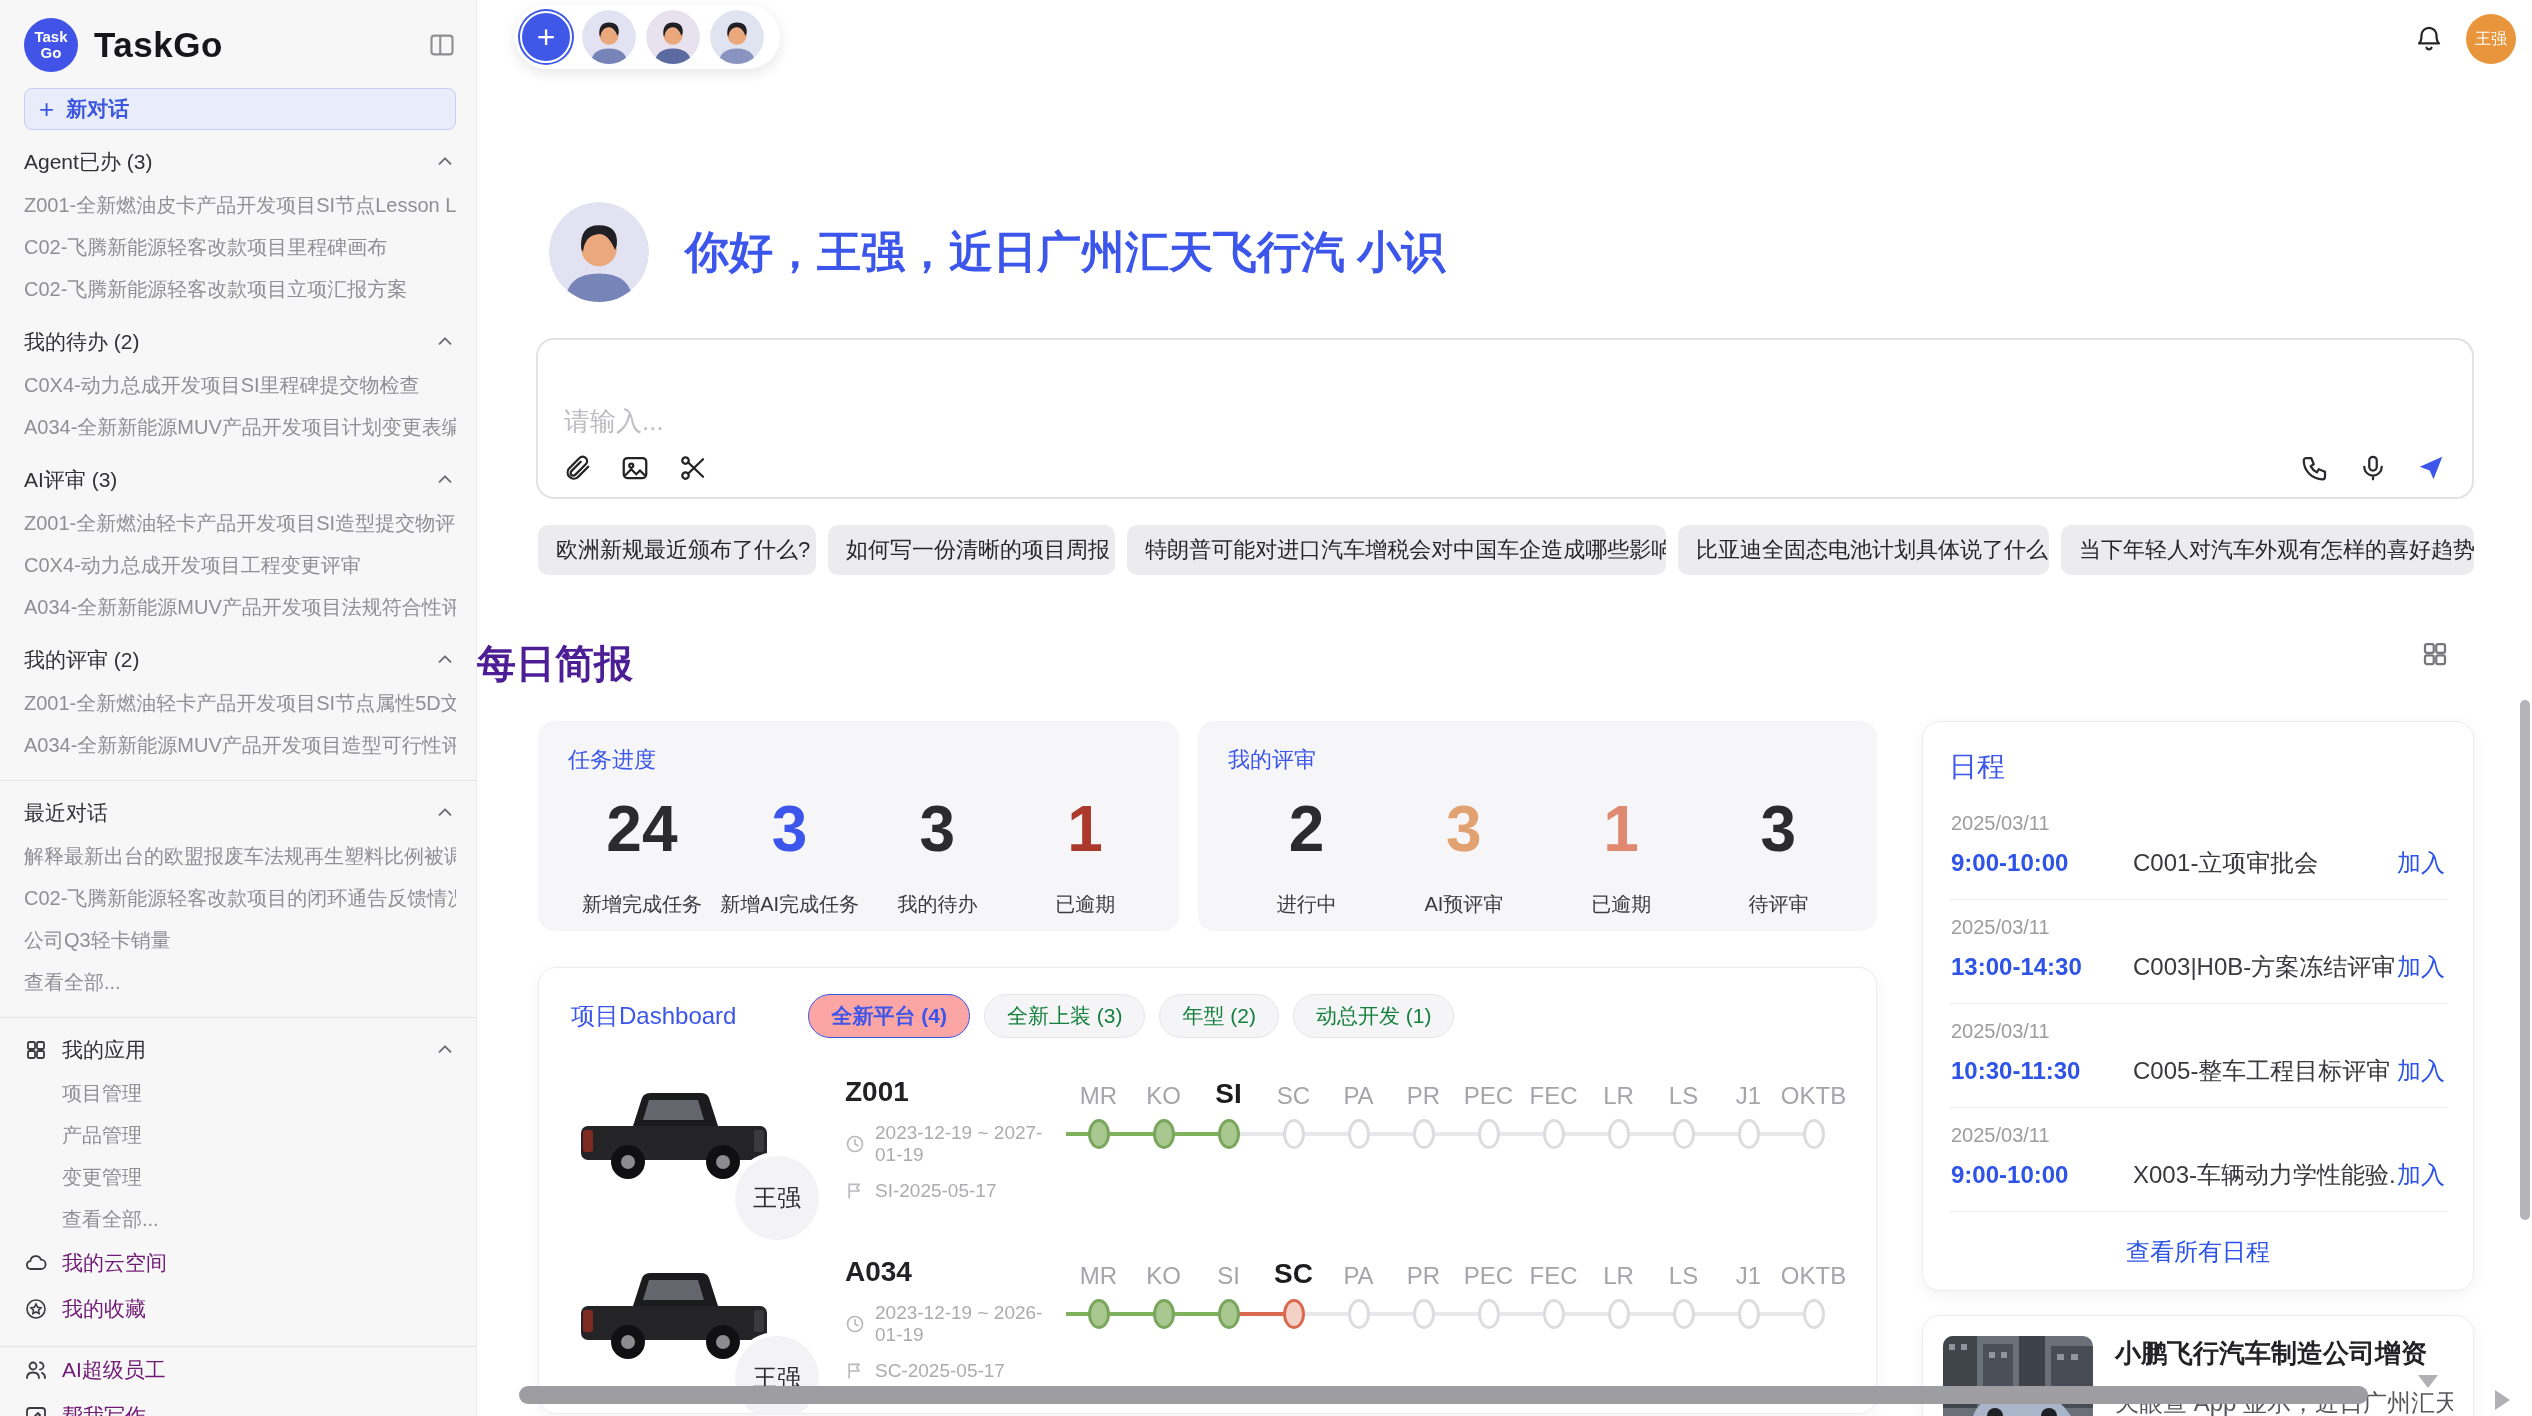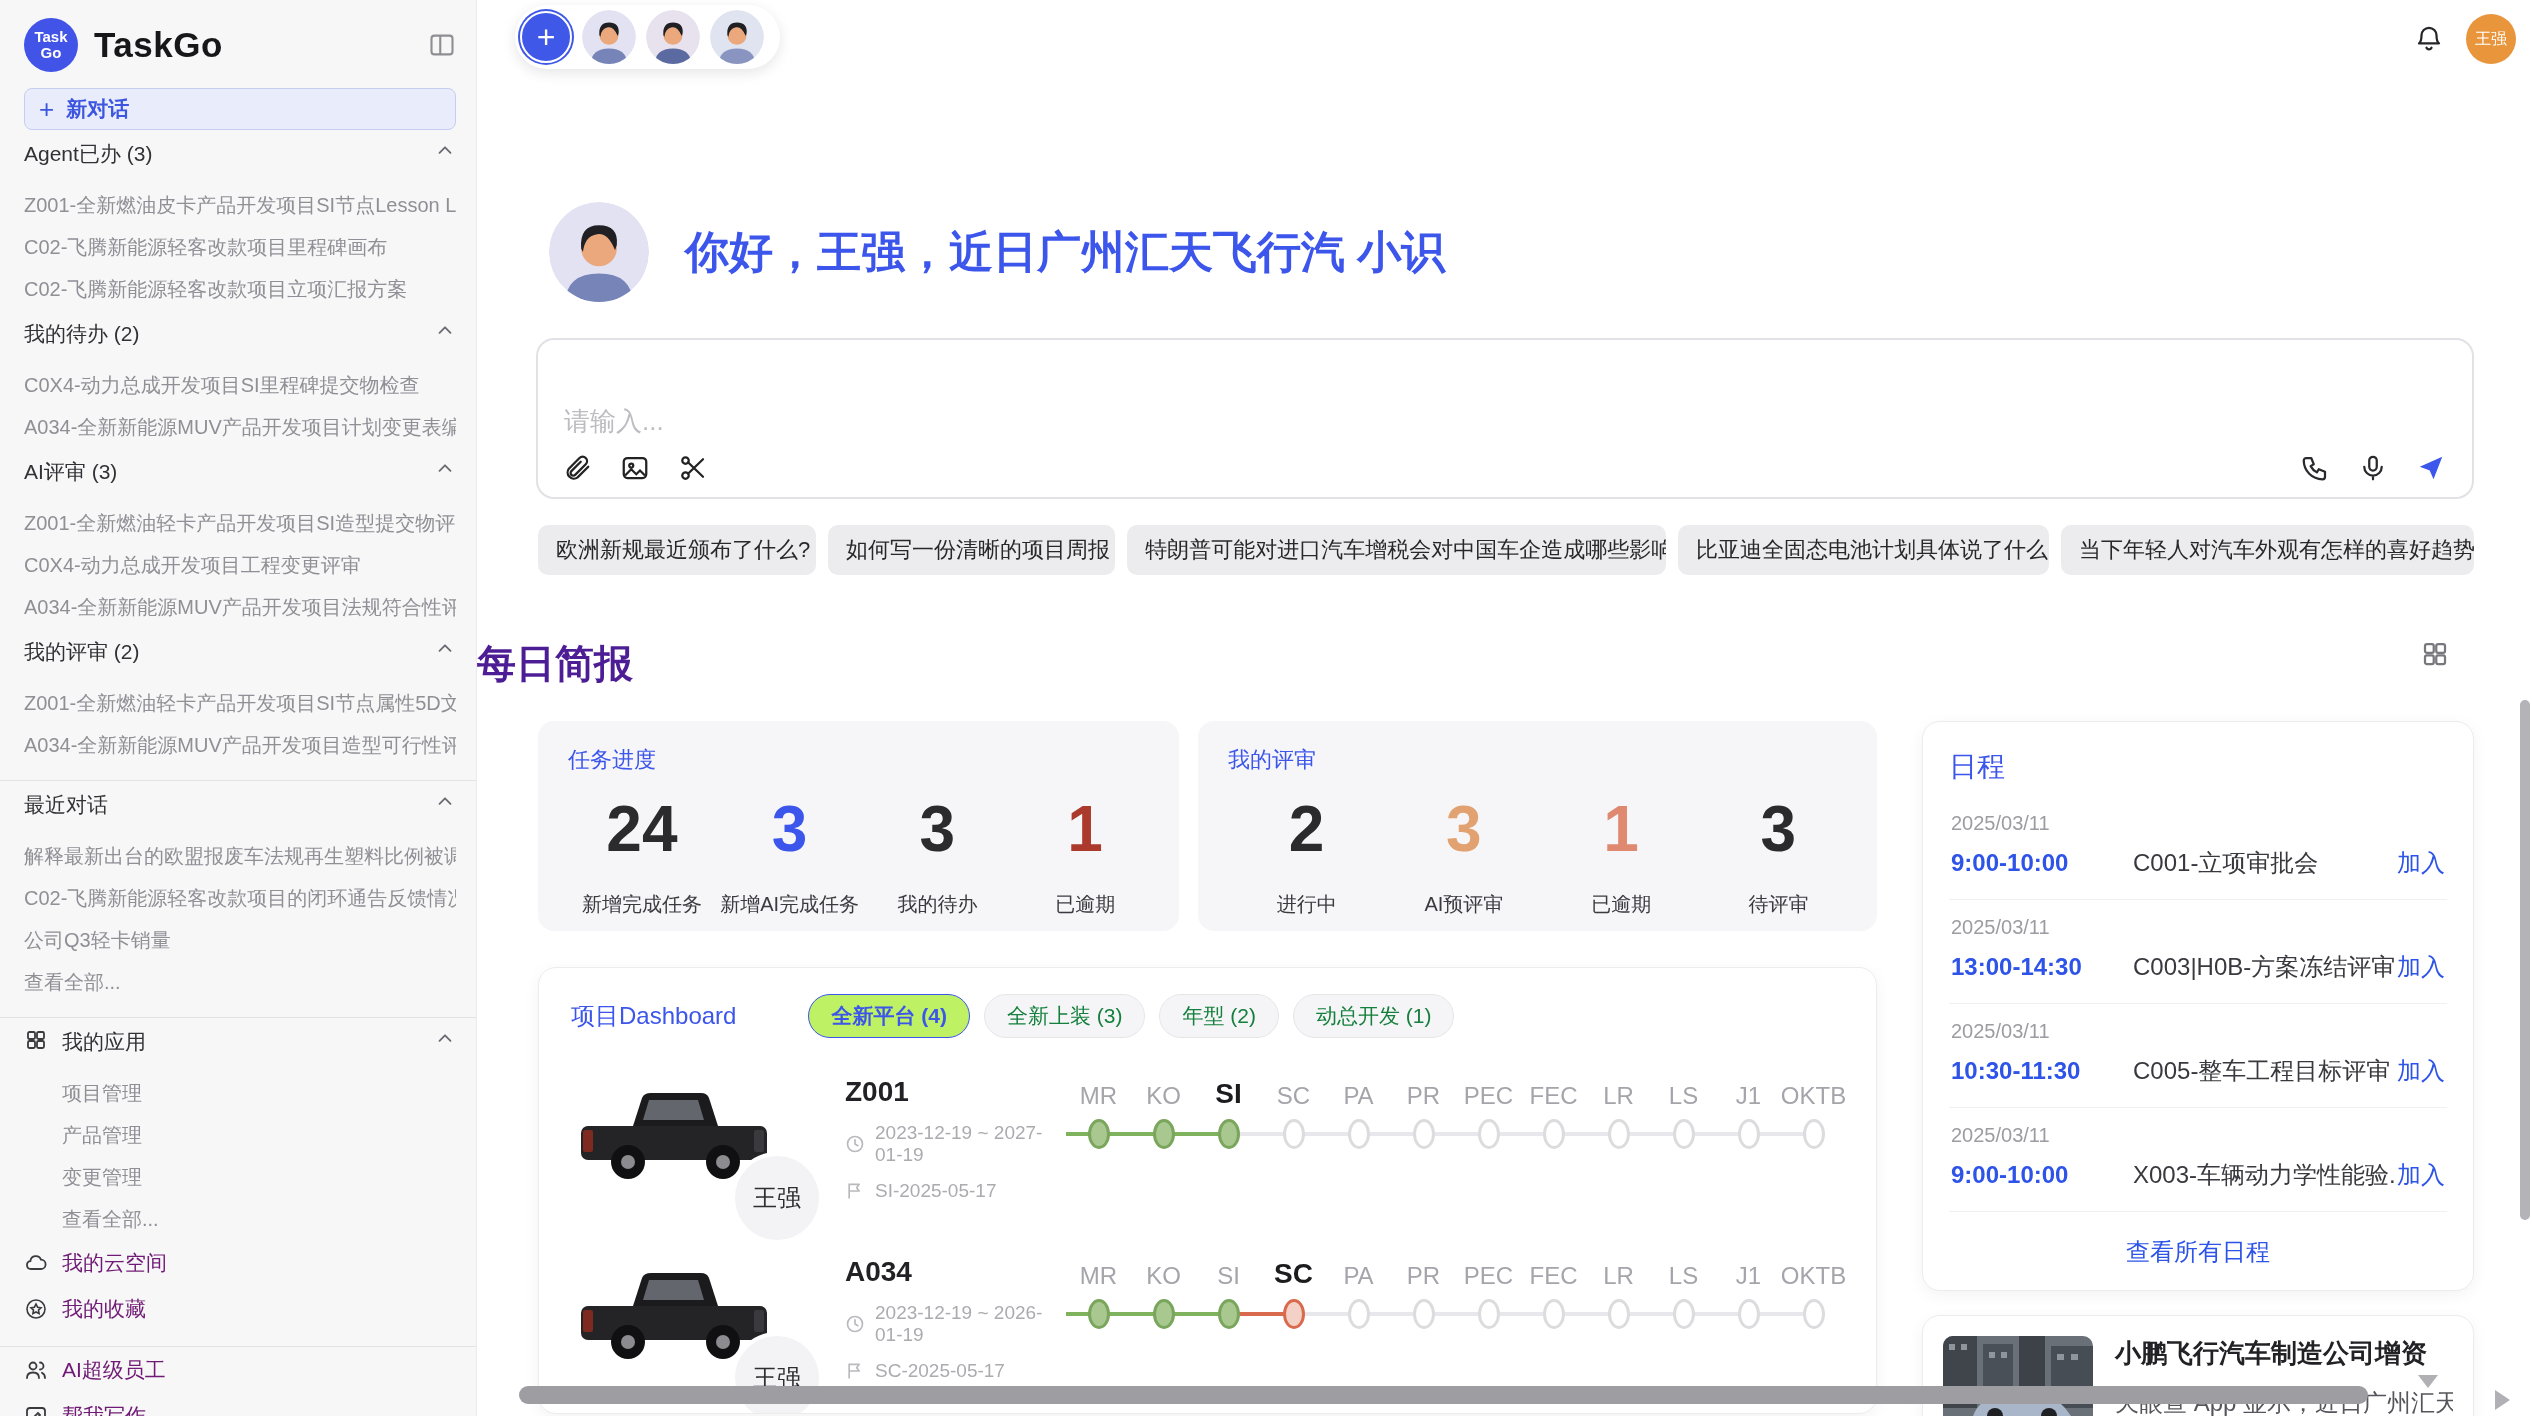--- a/index.html
+++ b/index.html
@@ -14,21 +14,21 @@
   .logo-row { display:flex; align-items:center; gap:16px; }
   .logo { width:54px; height:54px; border-radius:50%; background:#4253e8; color:#fff;
           font-size:15px; font-weight:700; line-height:16px; display:flex; flex-direction:column;
           align-items:center; justify-content:center; }
   .app-title { font-size:35px; font-weight:700; color:#17171a; flex:1; letter-spacing:.5px; }
   .panel-icon { width:28px; height:28px; color:#8e8e93; cursor:pointer; }
   .new-chat { margin-top:16px; width:100%; height:42px; background:#e9ecfb; border:1px solid #c6cdf2;
               border-radius:8px; display:flex; align-items:center; gap:12px; padding:0 14px;
               color:#3d56e0; font-size:21px; font-weight:700; cursor:pointer; font-family:inherit; }
   .new-chat .plus { font-size:26px; font-weight:400; line-height:1; }
-  .side-header { display:flex; height:44px; margin-top:10px; cursor:pointer; }
+  .side-header { display:flex; align-items:center; height:44px; margin-top:10px; cursor:pointer; }
   .side-header-label { flex:1; font-size:21px; color:#323236; }
   .side-chevron { width:22px; height:22px; color:#6a6a70; }
   .side-item { height:42px; line-height:42px; font-size:20px; color:#8f8f95; white-space:nowrap;
                overflow:hidden; cursor:pointer; }
   .side-sub { padding-left:38px; }
   .divider { height:1px; background:#e3e3e6; margin:14px -20px 0 -24px; }
   .side-row { display:flex; align-items:center; gap:14px; height:46px; font-size:21px;
               color:#701a75; cursor:pointer; }
   .side-row .icn { width:24px; height:24px; color:#3a3a3e; flex:none; }
   .apps-icn { width:24px; height:24px; color:#3a3a3e; margin-right:14px; flex:none; }
@@ -82,21 +82,21 @@
   .stat-label { margin-top:30px; font-size:20px; color:#3a3a40; }
 
   .dashboard-card { margin-top:36px; height:447px; background:#fff; border:1px solid #ececef;
                     border-radius:18px; box-shadow:0 4px 16px rgba(0,0,0,.05);
                     padding:26px 30px 0 32px; overflow:hidden; }
   .dash-header { display:flex; align-items:center; }
   .dash-title { font-size:24px; color:#3c55ea; }
   .filters { display:flex; gap:14px; margin-left:72px; }
   .pill { height:44px; padding:0 22px; border-radius:22px; font-size:21px; font-family:inherit;
           cursor:pointer; background:#f5f5f7; color:#15803d; border:1px solid #e6e6e9; }
-  .pill.active { background:#bef264; color:#3c55ea; border:1.5px solid #3c55ea; font-weight:600; }
+  .pill.active { background:#fca5a5; color:#3c55ea; border:1.5px solid #3c55ea; font-weight:600; }
 
   .project-row { display:flex; margin-top:30px; }
   .truck-wrap { position:relative; width:240px; height:150px; flex:none; }
   .truck-wrap svg.truck { width:205px; height:130px; }
   .owner-badge { position:absolute; right:-12px; bottom:-26px; width:92px; height:92px; border-radius:50%;
                  background:#f3f3f5; border:4px solid #fff; display:flex; align-items:center;
                  justify-content:center; font-size:24px; color:#2e2e32; }
   .proj-info { width:255px; padding:8px 0 0 34px; flex:none; }
   .proj-code { font-size:28px; font-weight:700; color:#222226; }
   .proj-meta { display:flex; align-items:center; gap:10px; margin-top:14px; color:#ababb0; font-size:19px; }

